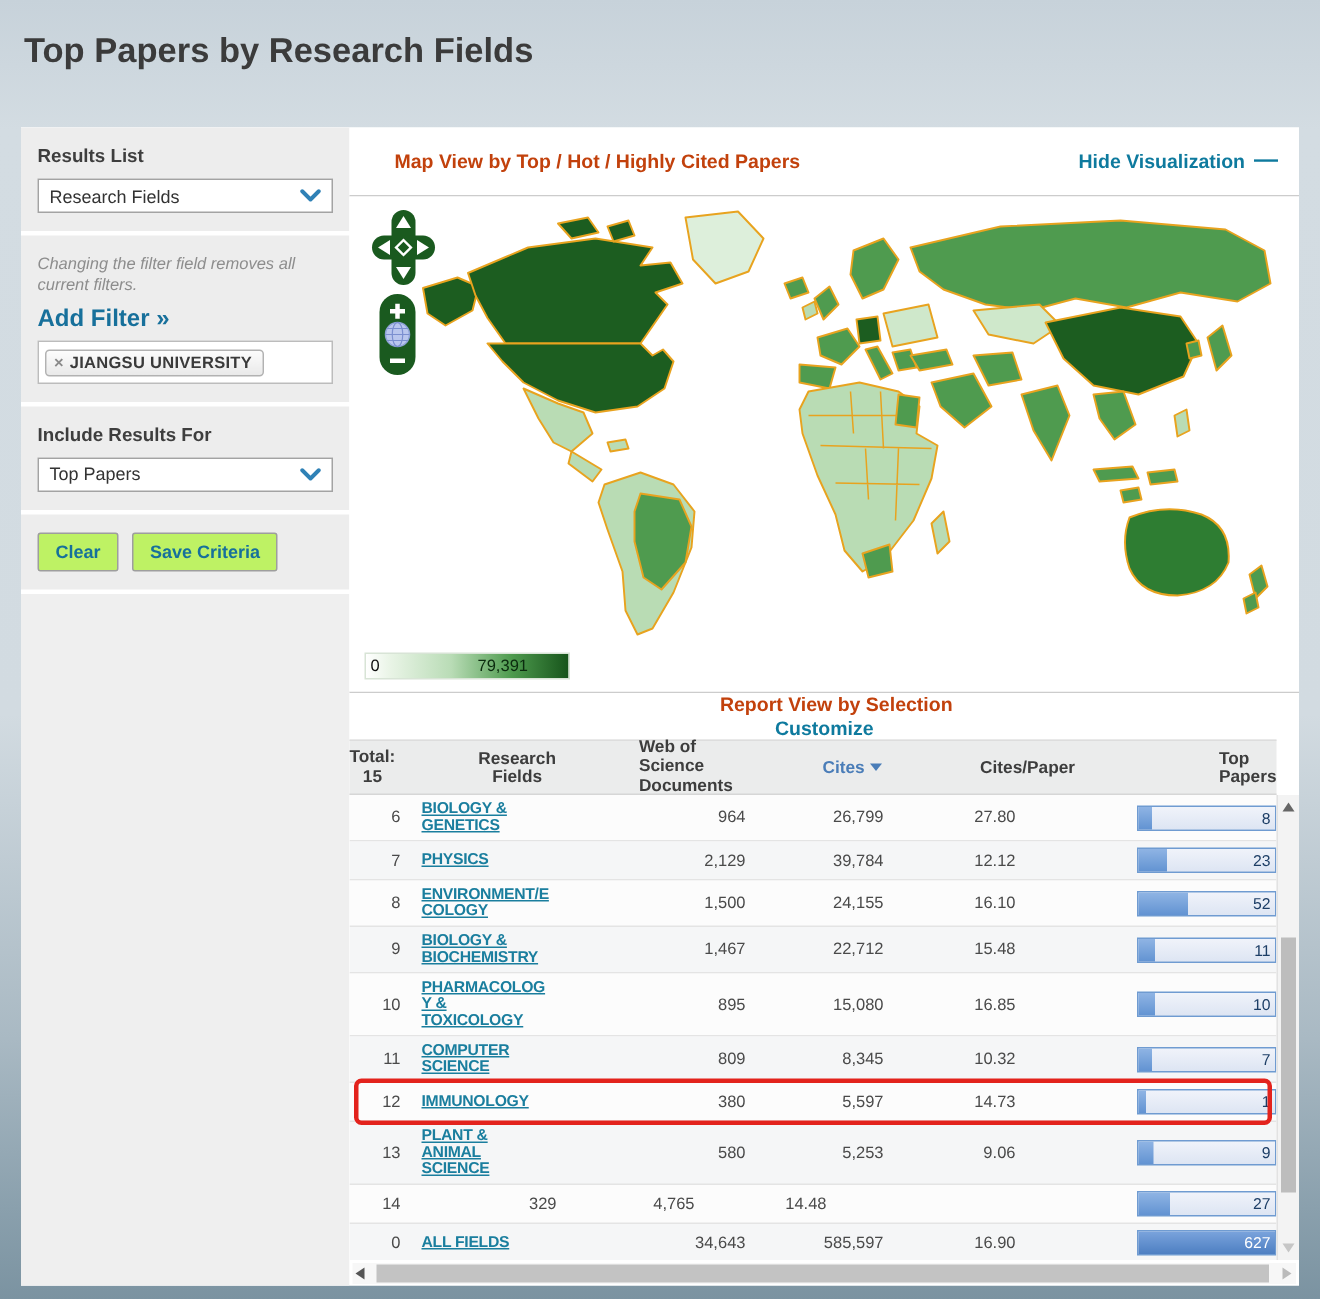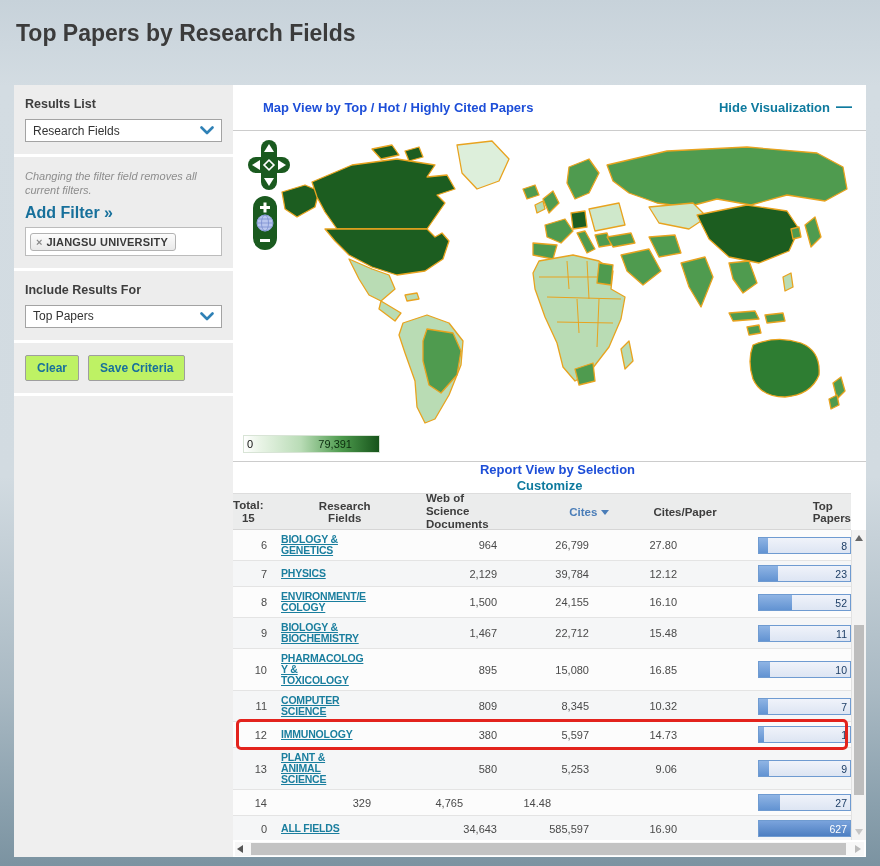--- a/index.html
+++ b/index.html
@@ -38,21 +38,21 @@
   .btn-row{ display:flex; gap:9px; }
   .side-btn{ background:#bef264; border:1px solid #9e9e9e; border-radius:2px; padding:5px 11px;
     font-size:12px; font-weight:bold; color:#17709b; cursor:pointer;
     font-family:"Liberation Sans",sans-serif; }
   .side-fill{ flex:1; background:#efefef; }
 
   
   .main{ flex:1; display:flex; flex-direction:column; background:#fff; min-width:0; }
   .map-header,.report-header{ display:flex; align-items:center; padding:0 14px; }
   .map-header{ height:46px; border-bottom:1px solid #ccc; }
-  .sec-title{ font-size:13px; font-weight:bold; color:#1d4ed8; flex:1;padding-left:16px; }
+  .sec-title{ font-size:13px; font-weight:bold; color:#c2410c; flex:1;padding-left:16px; }
   .teal-link{ font-size:13px; font-weight:bold; color:#0e7a9e; text-decoration:none; cursor:pointer; }
   .hide-dash{ font-weight:bold; color:#0e7a9e; margin-left:6px; }
 
   
   .map-area{ height:333px; position:relative; background:#fff; }
   .world-map{ position:absolute; left:44px; top:6px; }
   .world-map path, .world-map rect{ stroke:var(--map-border); stroke-width:1.3; stroke-linejoin:round; }
   .md{ fill:var(--map-dark);} .mm{ fill:var(--map-medium);} .ma{ fill:var(--map-mediumdark);}
   .ml{ fill:var(--map-light);} .mp{ fill:var(--map-pale);} .mq{ fill:var(--map-lighter);}
   .mx{ fill:none; stroke-width:1 !important; }
@@ -66,21 +66,21 @@
 
   
   .report-header{ height:32px; border-top:1px solid #ccc;flex-direction:column; }
   .tablewrap{ position:relative; flex:1; }
   .thead{ display:flex; align-items:center; height:37px; width:calc(100% - 15px);
     background:#ebecec; border-top:1px solid #ddd; border-bottom:1px solid #d6d6d6;
     font-size:11.5px; font-weight:bold; color:#3d3d3d;gap:44px; }
   .h-rank{ width:46px; text-align:center; line-height:1.1; }
   .h-field{ width:112px; text-align:center; }
   .h-docs{ width:118px; text-align:left; line-height:1.15; }
-  .h-cites{ width:92px; text-align:right; color:#4a7db8; cursor:pointer; }
+  .h-cites{ width:92px; text-align:left; color:#4a7db8; cursor:pointer; }
   .h-cpp{ width:88px; text-align:center; }
   .h-top{ flex:1; padding-left:52px; text-align:left; }
   .sort-arrow{ display:inline-block; width:0; height:0; border-left:4px solid transparent;
     border-right:4px solid transparent; border-top:5px solid #4a7db8; margin-left:4px; vertical-align:1px; }
   .tbody{ height:310px; overflow:hidden; width:calc(100% - 15px); }
   .trow{ display:flex; align-items:center; padding:4px 0; border-bottom:1px solid #e4e4e4;
     position:relative; background:#fcfcfc; }
   .trow.alt{ background:#f5f6f7; }
   .c-rank{ width:34px; text-align:right; font-size:11px; color:#4a4a4a; flex:none; }
   .c-field{ width:112px; margin-left:14px; font-size:10.5px; font-weight:bold; letter-spacing:-.2px;

